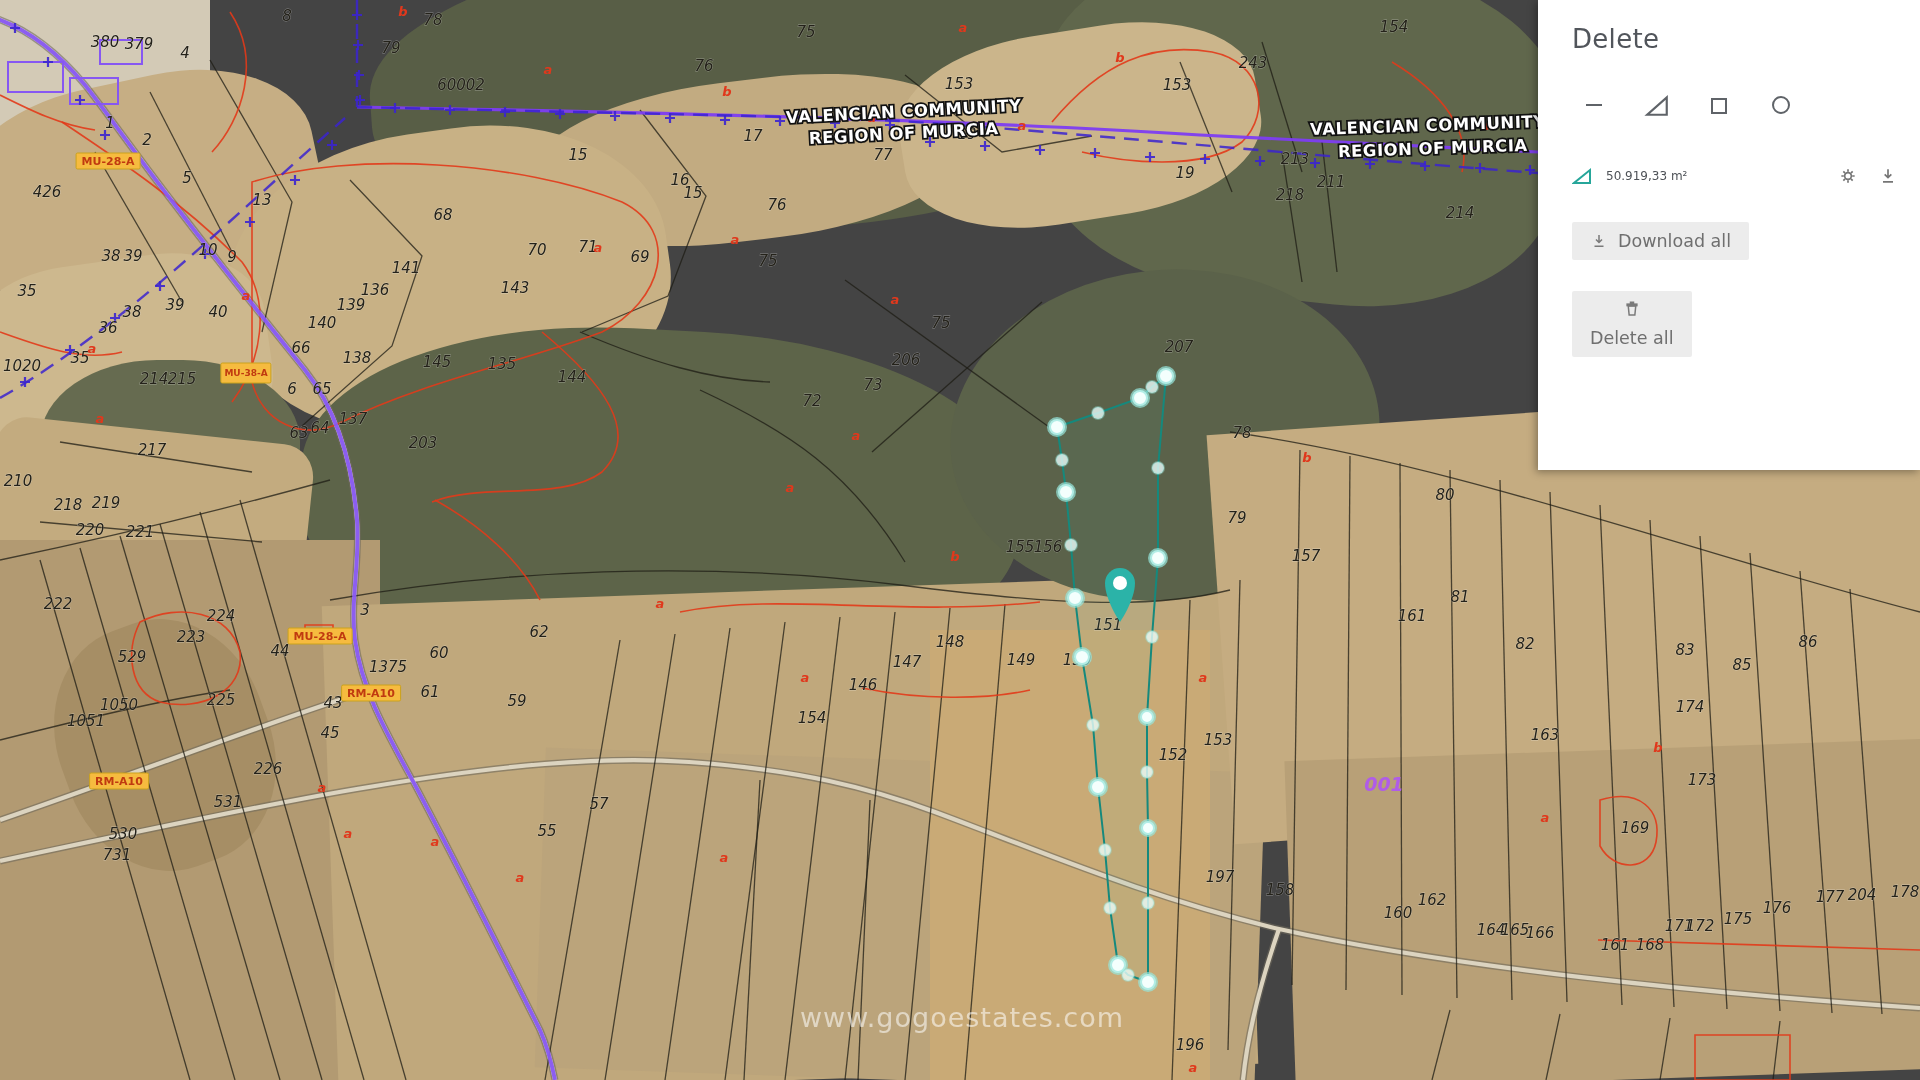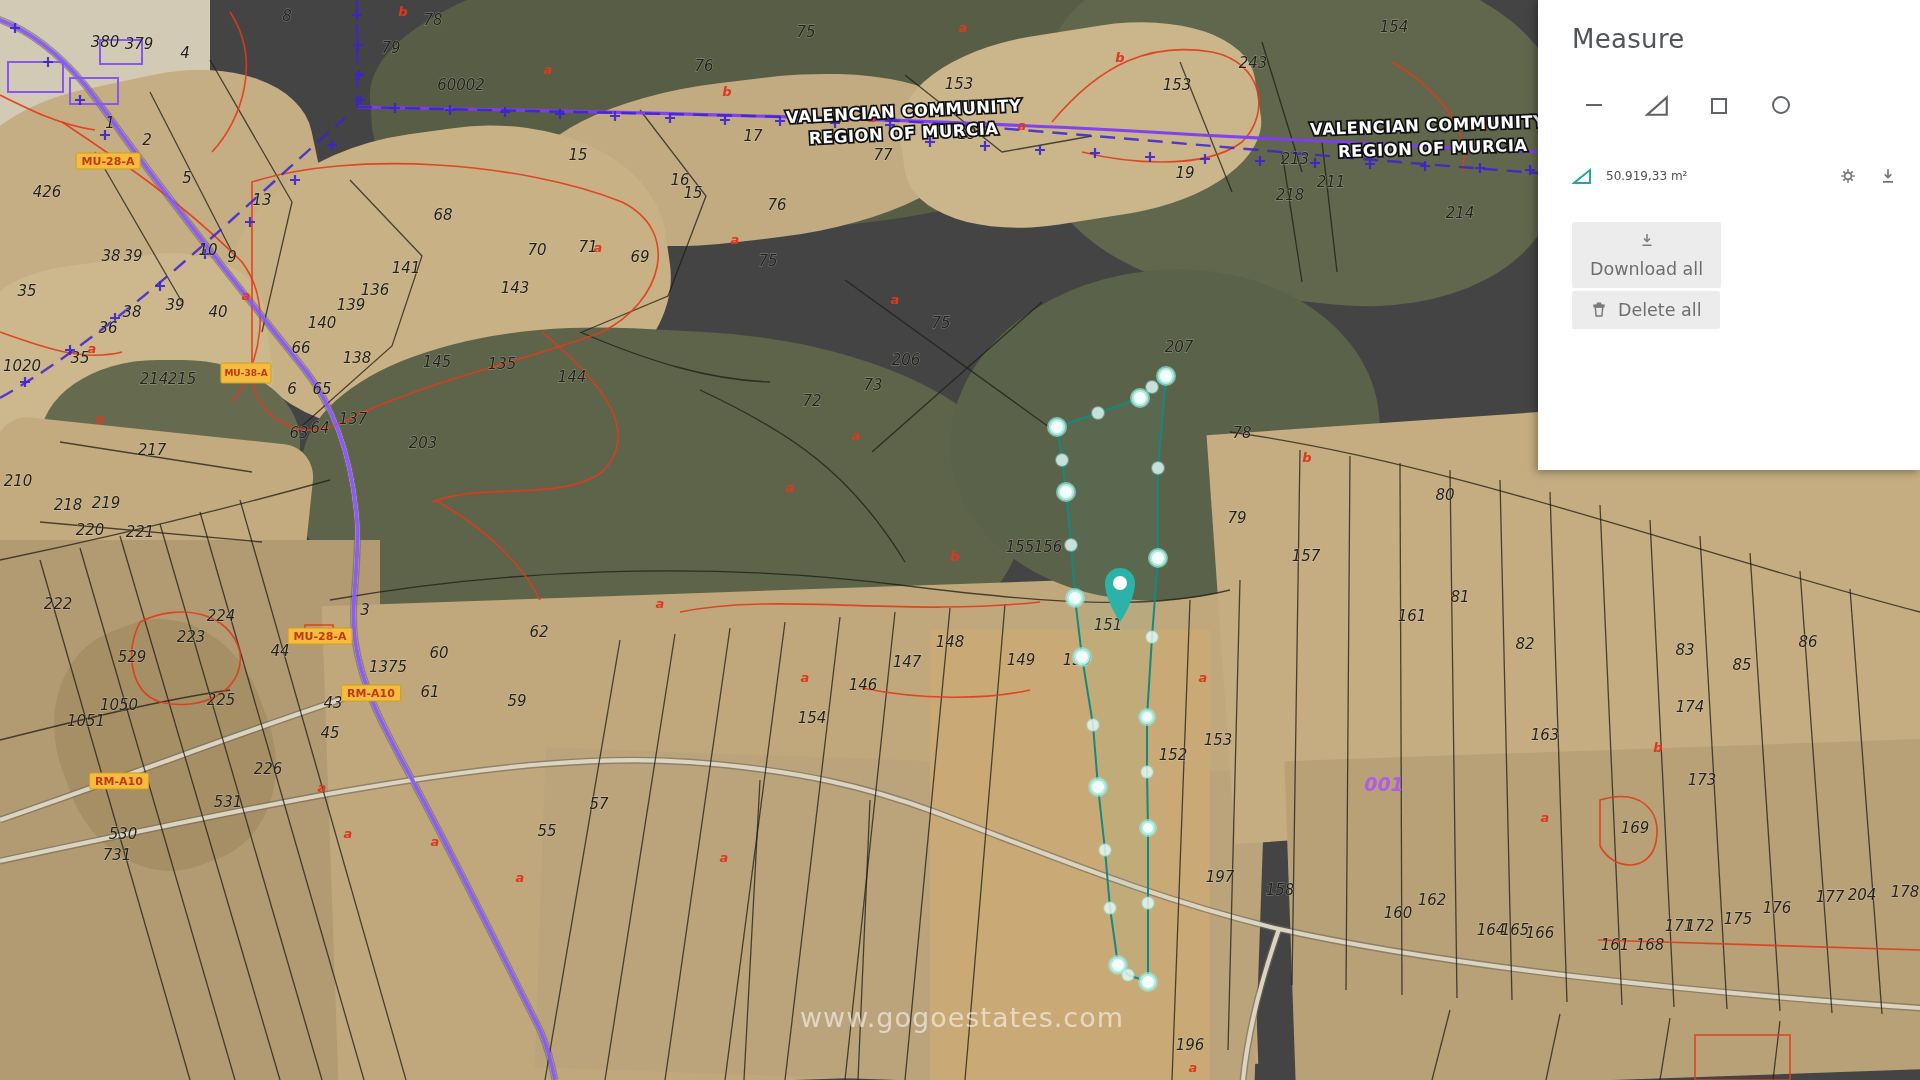--- a/index.html
+++ b/index.html
@@ -65,22 +65,22 @@
   .tool svg{stroke:#5f6368;stroke-width:2;fill:none;}
   #resultRow{display:flex;align-items:center;margin:46px 20px 0 34px;}
   #resultRow .tri{margin-right:14px;display:flex;}
   #resultRow .val{font-size:12px;color:#4e5257;}
   #resultRow .spacer{flex:1;}
   #resultRow .mini{width:24px;height:24px;margin-left:16px;cursor:pointer;display:flex;align-items:center;justify-content:center;}
   #totals{margin:34px 0 0 34px;font-size:19.5px;line-height:31px;color:#55595e;}
   .pbtn{display:flex;align-items:center;gap:10px;margin:0 0 0 34px;background:#ececec;
      border:none;border-radius:2px;padding:9px 18px;font-size:17.5px;color:#6f6f6f;
      font-family:"DejaVu Sans",sans-serif;cursor:pointer;}
-  #btnDownload{margin-top:34px;flex-direction:column;}
-  #btnDelete{margin-top:3px;}
+  #btnDownload{margin-top:34px;}
+  #btnDelete{margin-top:31px;flex-direction:column;}
   .pbtn svg{stroke:#7a7a7a;stroke-width:2;fill:none;}
 </style>
 </head>
 <body>
 
 <div id="stage">
 
   <div class="pt" id="t15"></div>
   <div class="pt" id="t16"></div>
   <div class="pt" id="t1"></div>
@@ -415,21 +415,21 @@
 
   <div id="badges">
       <div class="badge" style="left: 108px; top: 157px;">MU-28-A</div>
       <div class="badge sm" style="left: 246px; top: 369px;">MU-38-A</div>
       <div class="badge" style="left: 320px; top: 632px;">MU-28-A</div>
       <div class="badge" style="left: 371px; top: 689px;">RM-A10</div>
       <div class="badge" style="left: 119px; top: 777px;">RM-A10</div>
     </div>
 
   <div id="panel">
-    <h1>Measure</h1>
+    <h1>Delete</h1>
 
     <div id="tools">
       <div class="tool">
         <svg width="24" height="24" viewBox="0 0 24 24">
             <line x1="3" y1="12" x2="19" y2="12"></line>
           </svg>
       </div>
       <div class="tool">
         <svg width="26" height="26" viewBox="0 0 24 24">
             <path d="M3,21L21,21L21,5Z"></path>

